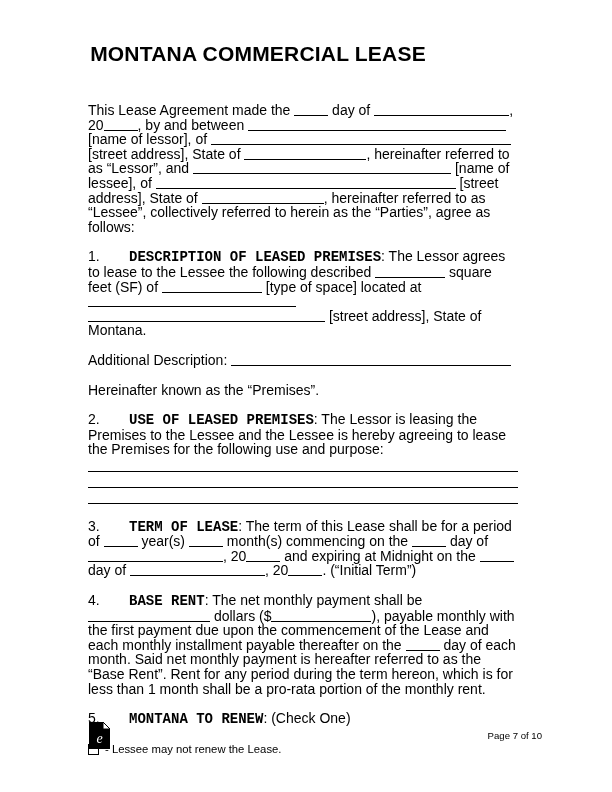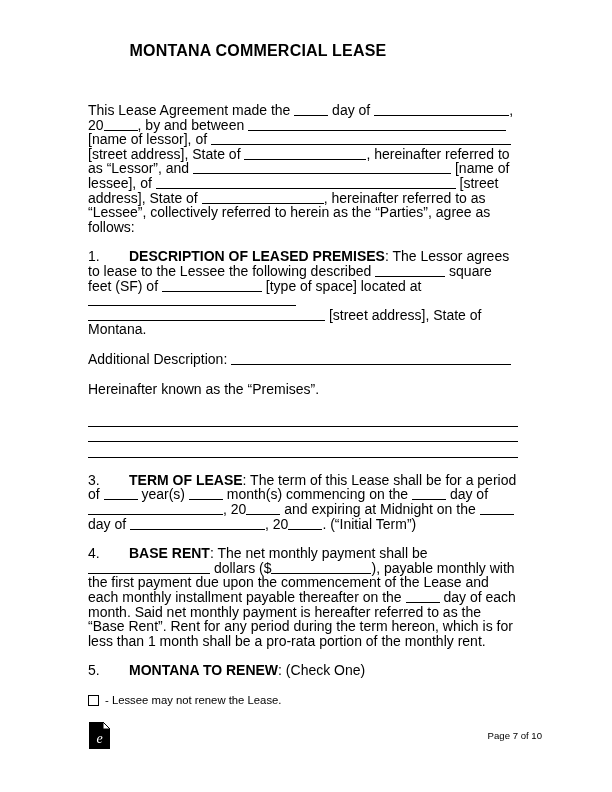--- a/index.html
+++ b/index.html
@@ -18,40 +18,40 @@
     background: #ffffff;
     box-sizing: border-box;
     overflow: hidden;
   }
   .doc-title {
     position: absolute;
     top: 42px;
     left: 0;
     width: 516px;
     text-align: center;
-    font-size: 16px;
+    font-size: 21px;
     font-weight: bold;
     letter-spacing: 0.2px;
   }
   .body-area {
     position: absolute;
     top: 103px;
     left: 88px;
     width: 430px;
   }
   p.para {
     margin: 0 0 15px 0;
     font-size: 14px;
     line-height: 14.6px;
     text-align: left;
   }
   p.tight {
     margin: 0;
   }
-  .b { font-weight: bold; }
+  .b { font-weight: bold; font-family: Liberation Mono, monospace; }
   .num {
     display: inline-block;
     width: 41px;
   }
   
   .fill {
     display: inline-block;
     border-bottom: 1.1px solid #000;
     vertical-align: baseline;
     height: 11px;
@@ -122,20 +122,21 @@
   <div class="body-area">
 
     <p class="para"><span>This Lease Agreement made the </span><span class="fill w-sm"></span><span> day of </span><span class="fill w-2xl"></span><span>, 20</span><span class="fill w-sm"></span><span>, by and between </span><span class="fill w-5xl"></span><span> [name of lessor], of </span><span class="fill w-7xl"></span><span> [street address], State of </span><span class="fill w-xl"></span><span>, hereinafter referred to as “Lessor”, and </span><span class="fill w-5xl"></span><span> [name of lessee], of </span><span class="fill w-7xl"></span><span> [street address], State of </span><span class="fill w-xl"></span><span>, hereinafter referred to as “Lessee”, collectively referred to herein as the “Parties”, agree as follows:</span></p>
 
     <p class="para"><span class="num">1.</span><span class="b">DESCRIPTION OF LEASED PREMISES</span><span>: The Lessor agrees to lease to the Lessee the following described </span><span class="fill w-md"></span><span> square feet (SF) of </span><span class="fill w-lg"></span><span> [type of space] located at </span><span class="fill w-3xl"></span><span class="fill w-4xl"></span><span> [street address], State of Montana.</span></p>
 
     <p class="para addl-label"><span>Additional Description: </span><span class="fill w-6xl"></span></p>
 
     <p class="para">Hereinafter known as the “Premises”.</p>
 
+    <p class="para tight"><span class="num">2.</span><span class="b">USE OF LEASED PREMISES</span><span>: The Lessor is leasing the Premises to the Lessee and the Lessee is hereby agreeing to lease the Premises for the following use and purpose:</span></p>
 
     <div class="blank-lines">
       <span class="rule-row"></span>
       <span class="rule-row"></span>
       <span class="rule-row"></span>
     </div>
 
 
     <p class="para"><span class="num">3.</span><span class="b">TERM OF LEASE</span><span>: The term of this Lease shall be for a period of </span><span class="fill w-sm"></span><span> year(s) </span><span class="fill w-sm"></span><span> month(s) commencing on the </span><span class="fill w-sm"></span><span> day of </span><span class="fill w-2xl"></span><span>, 20</span><span class="fill w-sm"></span><span> and expiring at Midnight on the </span><span class="fill w-sm"></span><span> day of </span><span class="fill w-2xl"></span><span>, 20</span><span class="fill w-sm"></span><span>. (“Initial Term”)</span></p>
 

